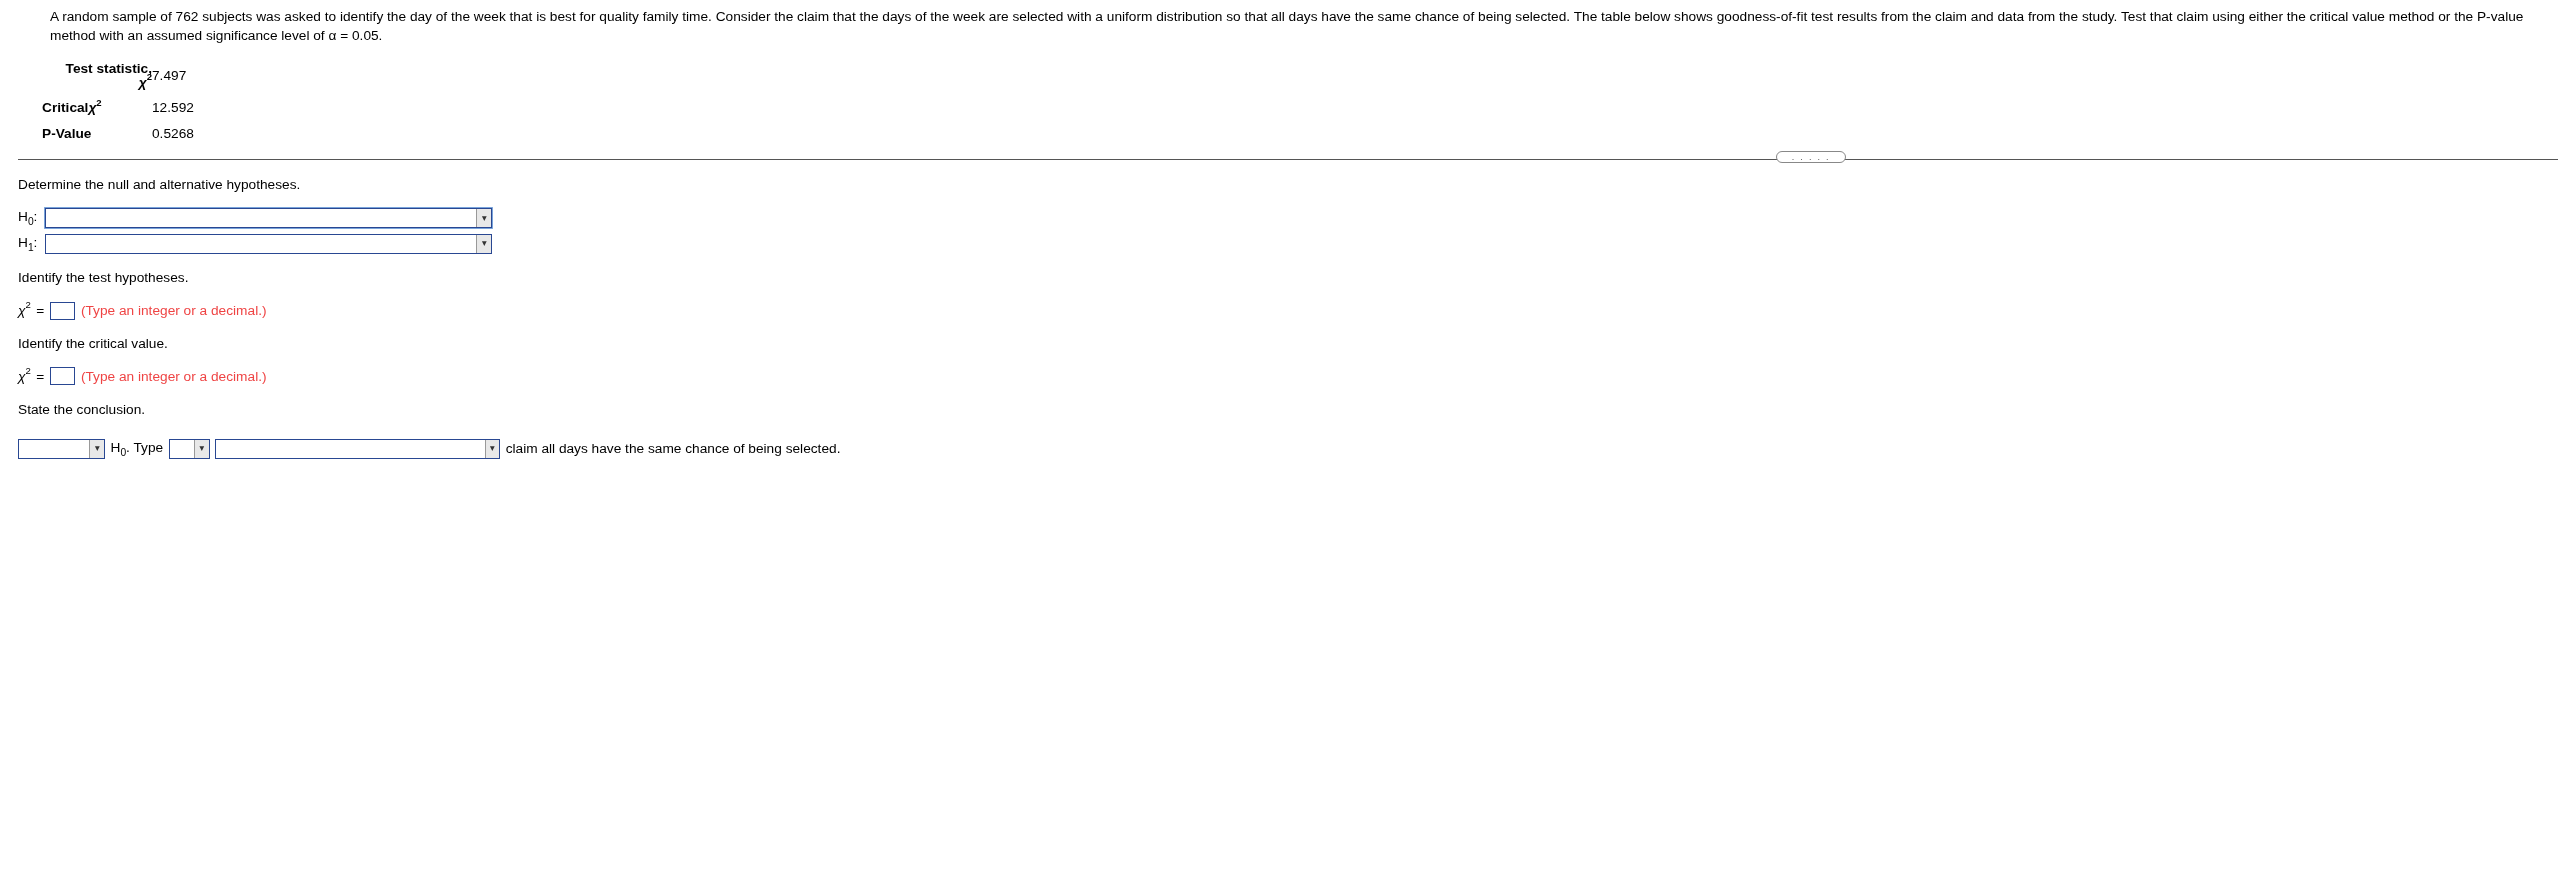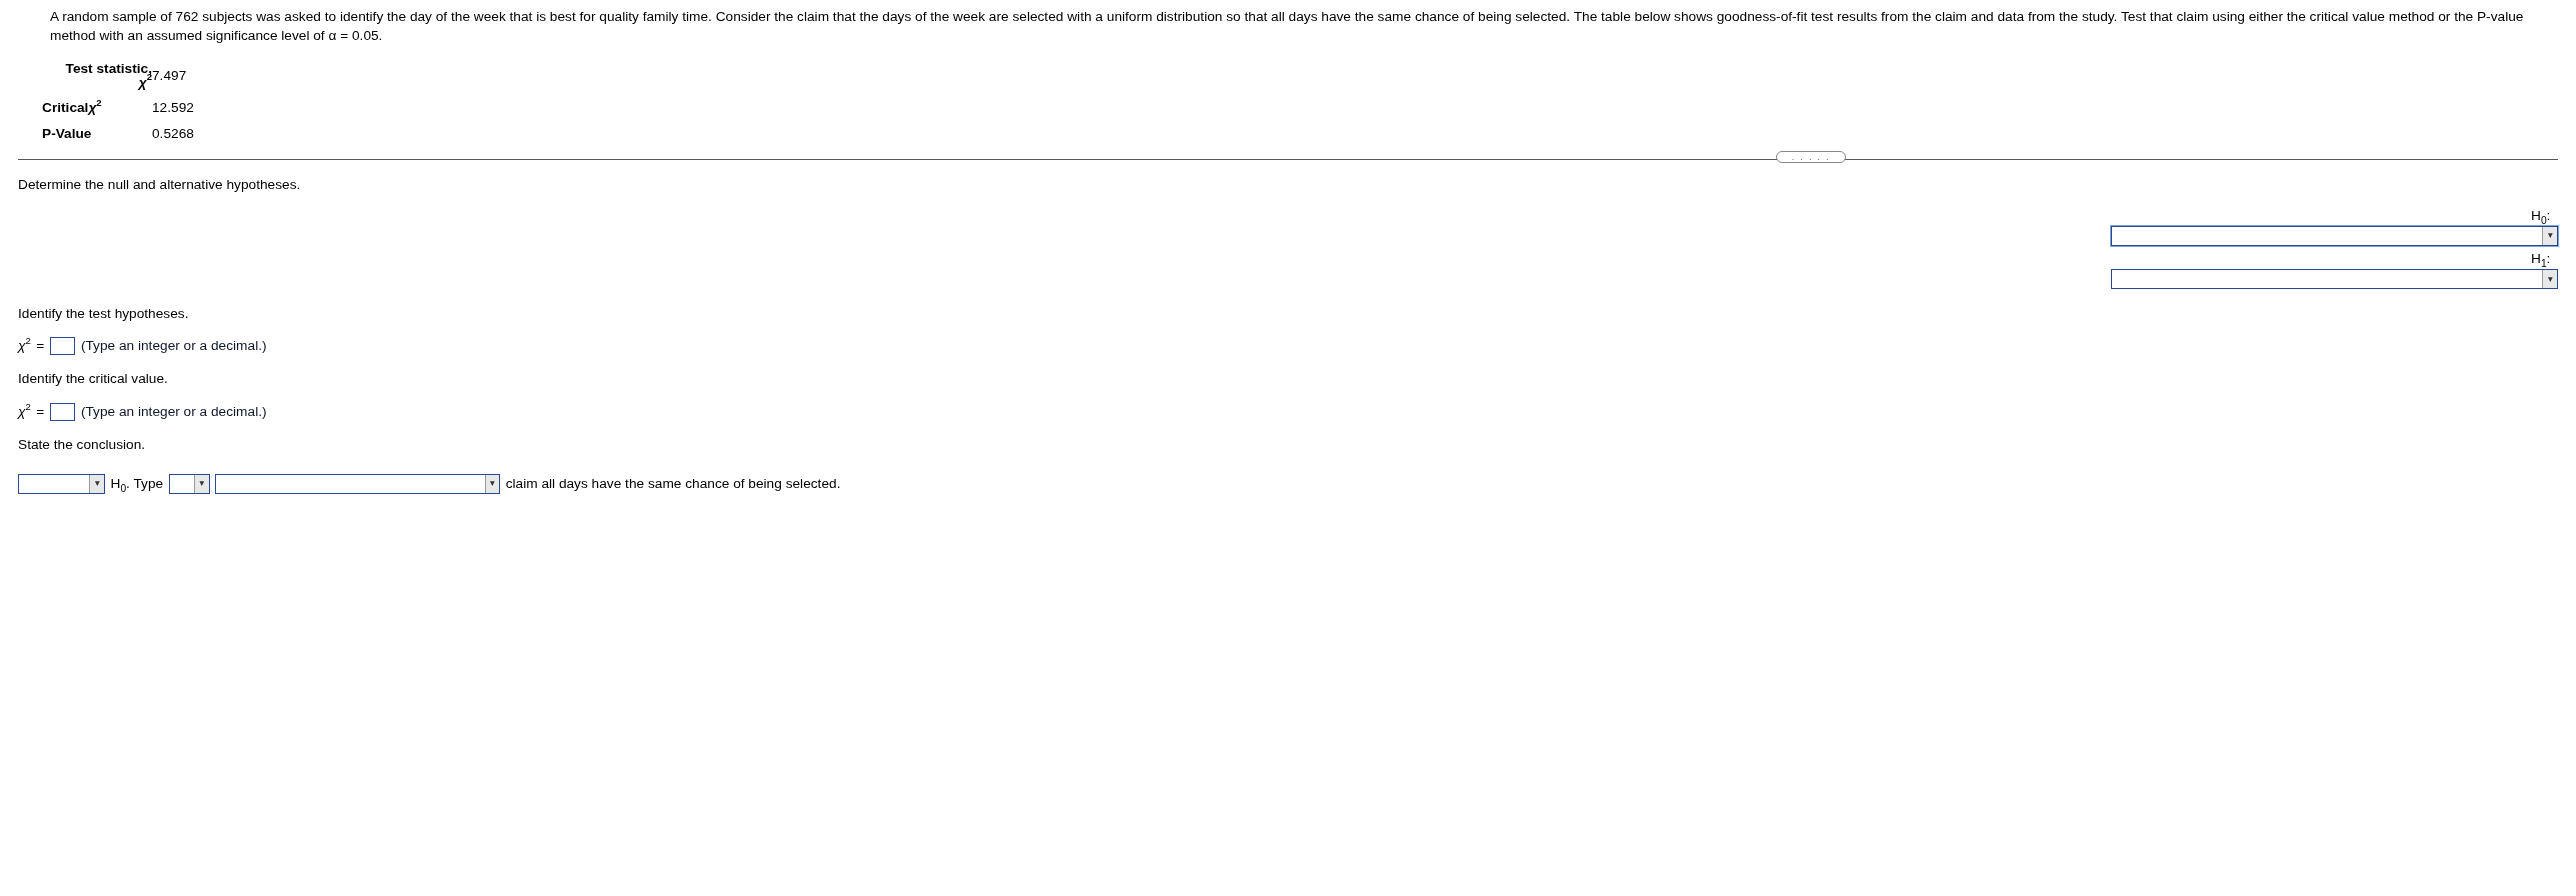--- a/index.html
+++ b/index.html
@@ -11,32 +11,32 @@
     .data-label { font-weight: bold; width: 146px; }
     .data-label-col2 { font-weight: bold; width: 110px; display: flex; align-items: flex-end; }
     .data-value { width: 73px; }
     .test-stat-label { display: flex; flex-direction: column; line-height: 1.0; }
     .chi-expr { display: inline-flex; align-items: flex-start; }
     .chi-base { font-style: italic; }
     .chi-sup { font-size: 0.7em; vertical-align: super; position: relative; top: -3.7px; }
     .hr-wrap { position: relative; border-top: 0.9px solid #555; margin: 9px 0 16.4px 0; }
     .ellipsis-bubble { position: absolute; right: 712px; top: -9px; background: #fff; border: 0.9px solid #888; border-radius: 11px; padding: 0 14.6px; font-size: 9px; letter-spacing: 1.8px; color: #555; }
     .section { margin-bottom: 16.4px; }
-    .hyp-row { display: flex; align-items: flex-end; margin-bottom: 5.5px; flex-direction: column; }
+    .hyp-row { display: flex; align-items: center; margin-bottom: 5.5px; }
     .hyp-label { width: 27px; }
     .sub { font-size: 0.75em; vertical-align: sub; }
     .dropdown { border: 0.9px solid #294792; background: #fff; height: 20px; width: 447px; position: relative; }
     .dropdown.active { border: 0.9px solid #294792; box-shadow: 0 0 0 0.9px #6b9bd8; }
     .dd-arrow { position: absolute; right: 0; top: 0; width: 14.6px; height: 100%; background: #e8e8e8; border-left: 0.9px solid #999; display: flex; align-items: center; justify-content: center; font-size: 8.2px; color: #333; }
     .short-dd { width: 87px; }
     .mini-dd { width: 41px; }
     .med-dd { width: 285px; }
     .input-box { border: 0.9px solid #294792; width: 25.6px; height: 18px; display: inline-block; vertical-align: middle; }
     .chi-eq-row { display: flex; align-items: center; gap: 5.5px; }
-    .hint { color: #0f172a; }
+    .hint { color: #ef4444; }
     .conclusion-row { display: flex; flex-wrap: wrap; align-items: center; gap: 5.5px; line-height: 2.2; }
     .h-label { font-style: normal; }
   </style>
 </head>
 <body>
 
 <div class="problem-intro">A random sample of 762 subjects was asked to identify the day of the week that is best for quality family time. Consider the claim that the days of the week are selected with a uniform distribution so that all days have the same chance of being selected. The table below shows goodness-of-fit test results from the claim and data from the study. Test that claim using either the critical value method or the P-value method with an assumed significance level of α = 0.05.</div>
 
 <div class="data-table">
   <div class="data-col">

